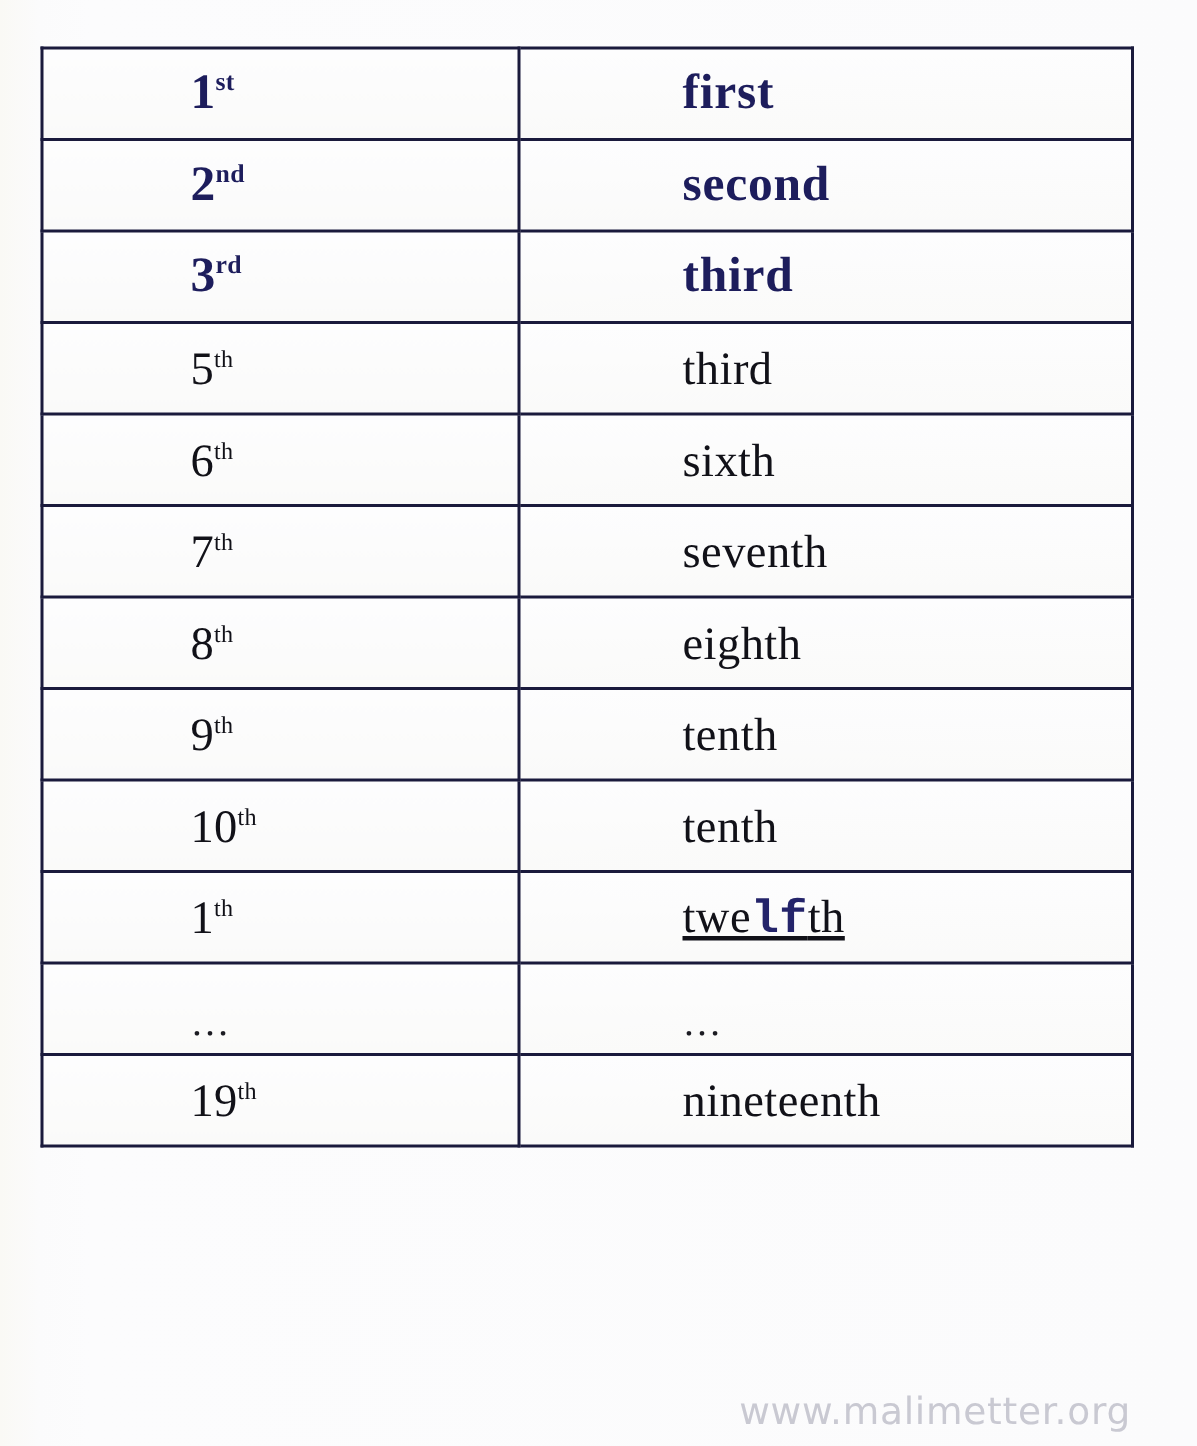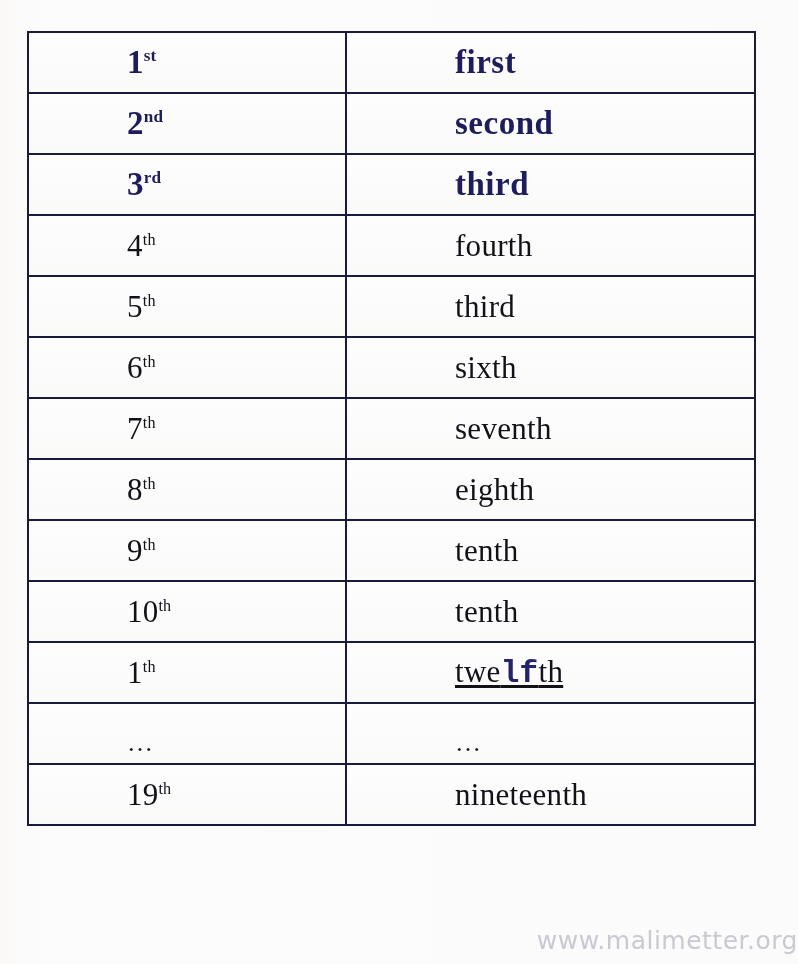--- a/index.html
+++ b/index.html
@@ -124,21 +124,20 @@
     position: absolute;
     left: 0;
     top: 926px;
     width: 754px;
     text-align: right;
     font-family: "DejaVu Sans", "Liberation Sans", sans-serif;
     font-size: 25px;
     letter-spacing: 0.5px;
     color: #c9c9d2;
     white-space: nowrap;
-    margin-left: 44px;
   }
 </style>
 </head>
 <body>
 
 <div id="page">
 
   <div id="table-wrap">
     <table class="ordinals">
       <tbody>
@@ -161,28 +160,20 @@
           <tr class="highlight">
             <td class="col-num">
               <span class="cell-inner"><span>3</span><span class="suffix">rd</span></span>
             </td>
             <td class="col-word">
               <span class="cell-inner"><span>third</span></span>
             </td>
           </tr>
           <tr class="">
             <td class="col-num">
-              <span class="cell-inner"><span>4</span><span class="suffix">th</span></span>
-            </td>
-            <td class="col-word">
-              <span class="cell-inner"><span>fourth</span></span>
-            </td>
-          </tr>
-          <tr class="">
-            <td class="col-num">
               <span class="cell-inner"><span>5</span><span class="suffix">th</span></span>
             </td>
             <td class="col-word">
               <span class="cell-inner"><span>third</span></span>
             </td>
           </tr>
           <tr class="">
             <td class="col-num">
               <span class="cell-inner"><span>6</span><span class="suffix">th</span></span>
             </td>

